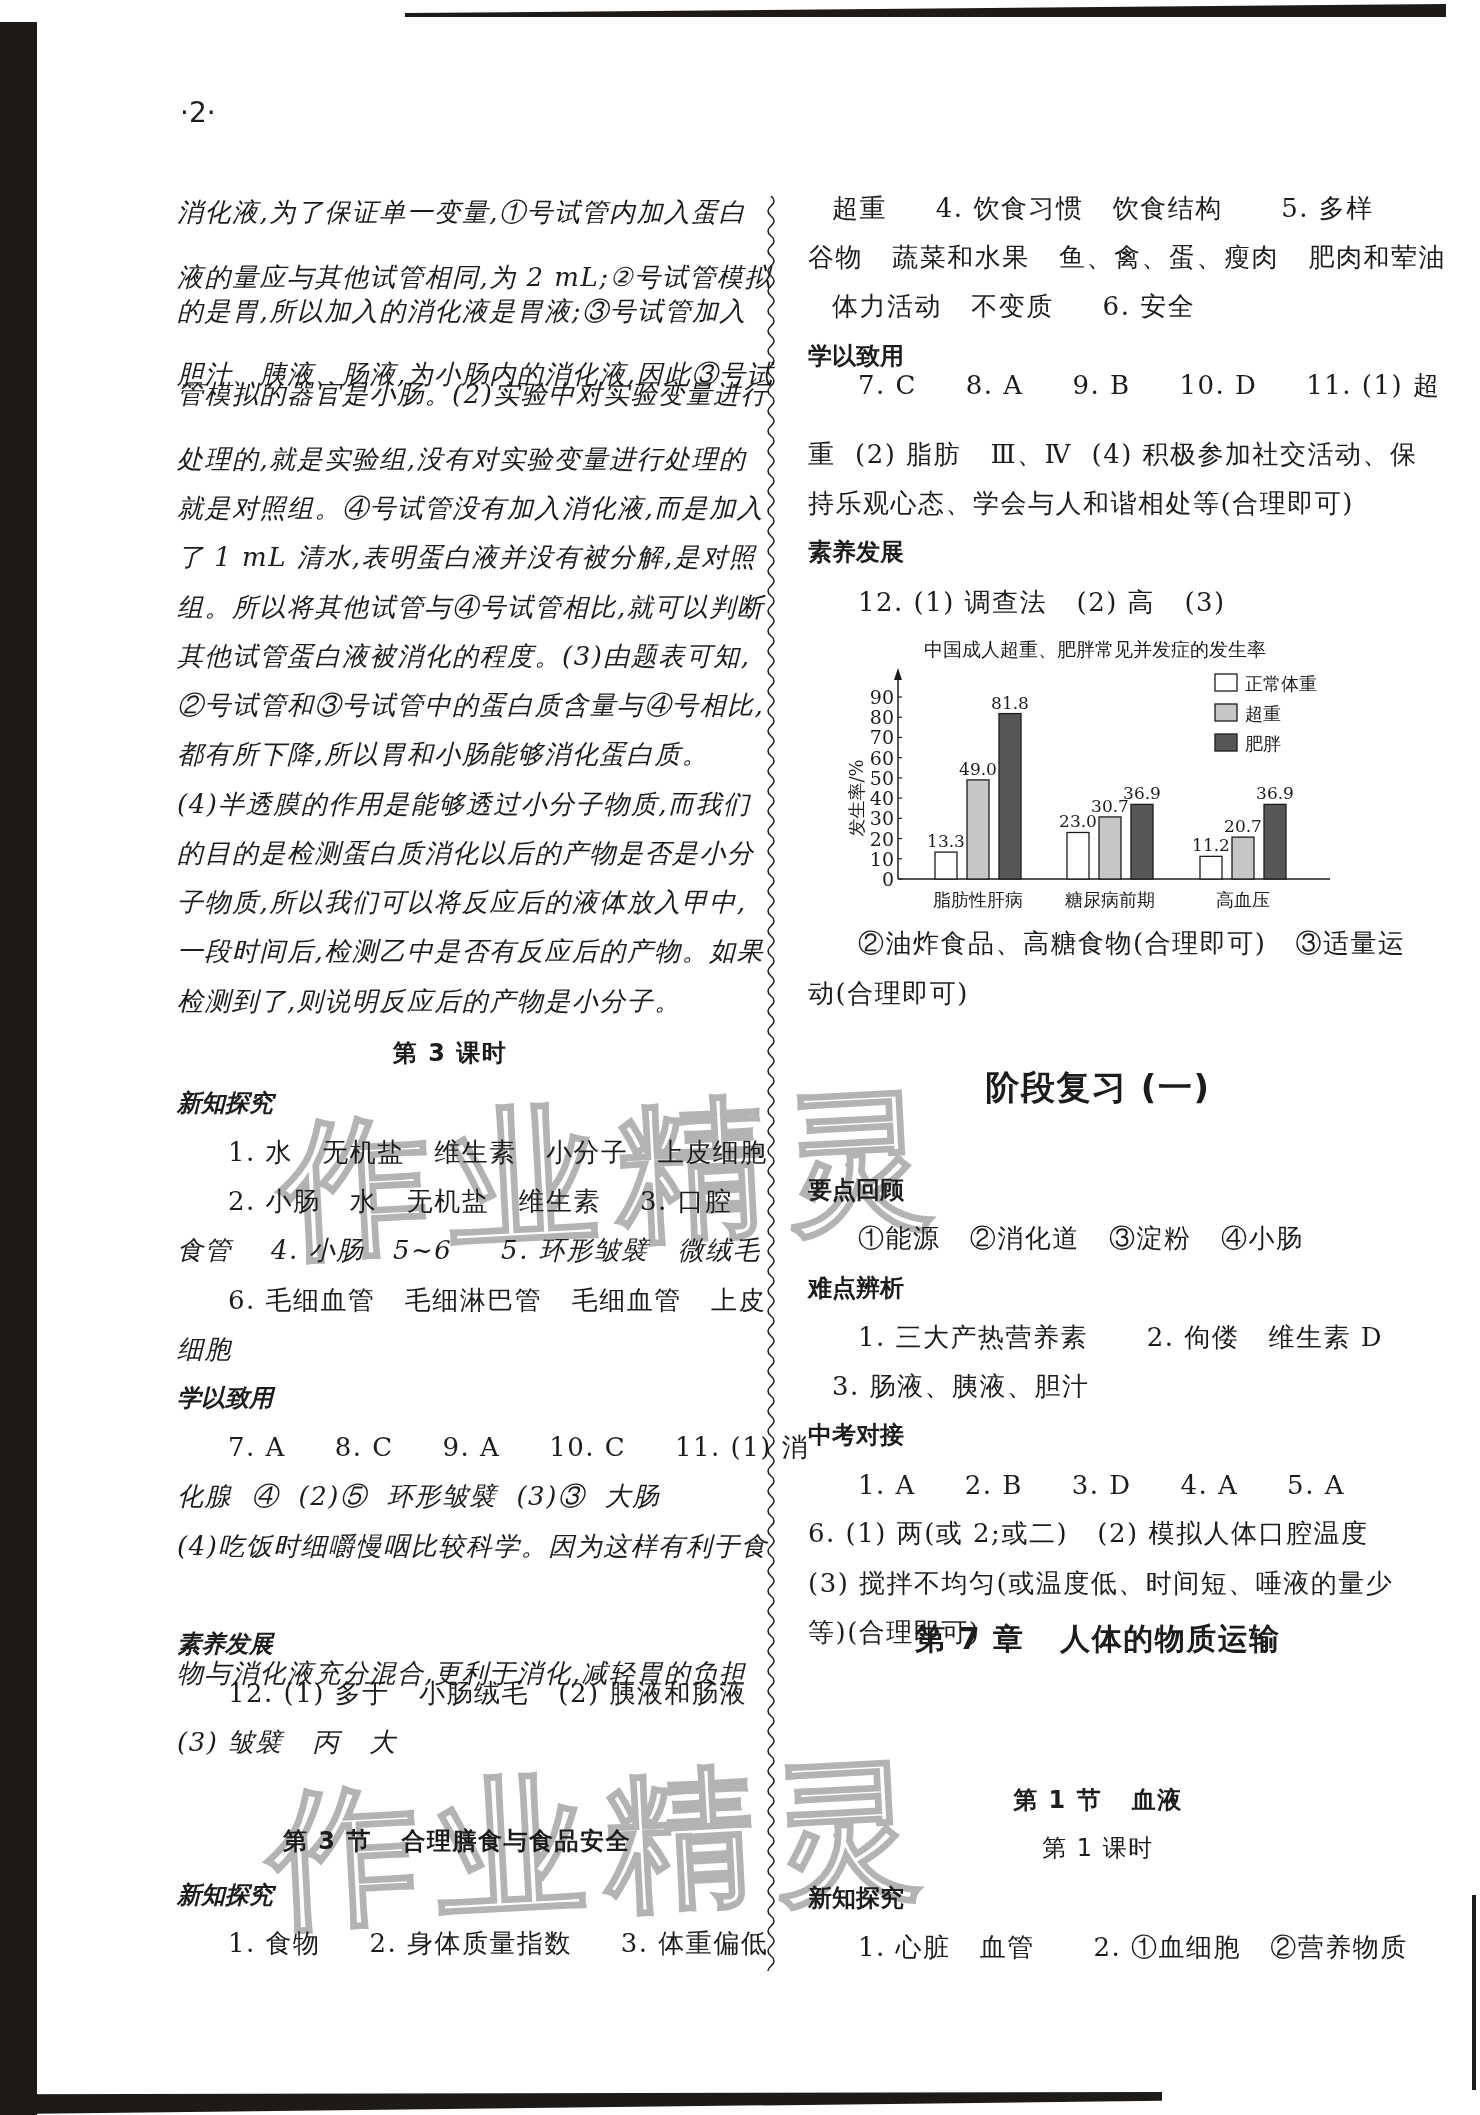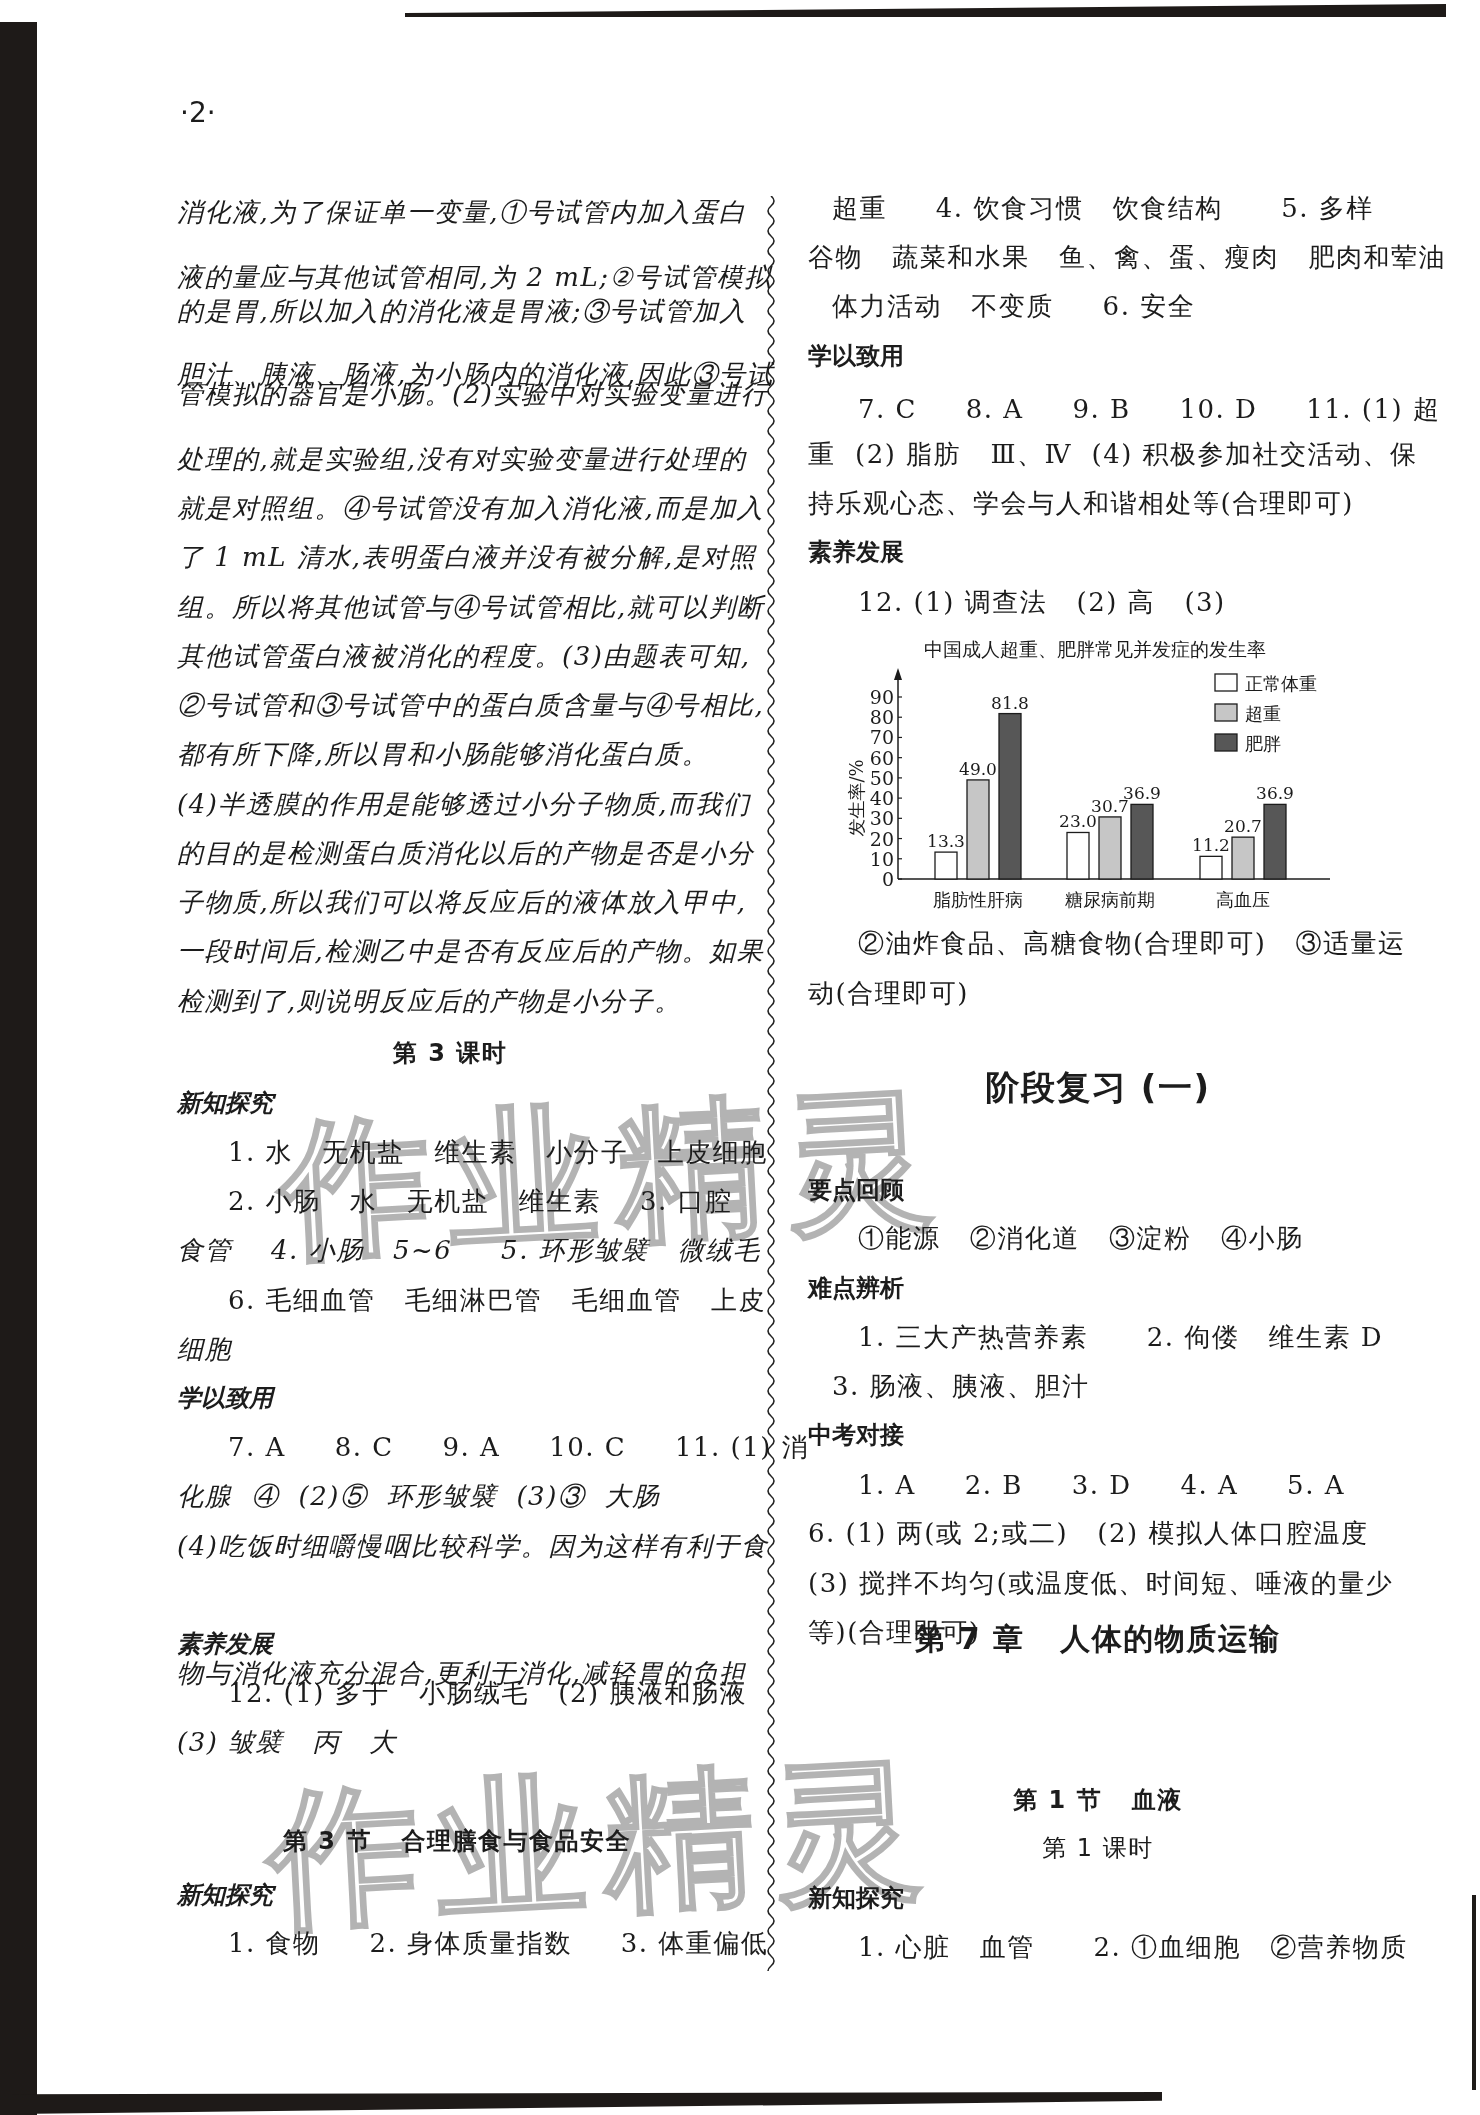--- a/index.html
+++ b/index.html
@@ -85,21 +85,21 @@
   <div class="ln sub ctr" style="left:177px;width:560px;top:1824px">第 3 节   合理膳食与食品安全</div>
   <div class="ln L h" style="top:1878px">新知探究</div>
   <div class="ln Li" style="top:1926px">1. 食物     2. 身体质量指数     3. 体重偏低</div>
 </div>
 
 <div>
   <div class="ln Ri" style="top:191px">超重     4. 饮食习惯   饮食结构      5. 多样</div>
   <div class="ln R" style="top:240px">谷物   蔬菜和水果   鱼、禽、蛋、瘦肉   肥肉和荤油</div>
   <div class="ln Ri" style="top:289px">体力活动   不变质     6. 安全</div>
   <div class="ln R h" style="top:339px">学以致用</div>
-  <div class="ln Rii" style="top:392px">7. C     8. A     9. B     10. D     11. (1) 超</div>
+  <div class="ln Rii" style="top:368px">7. C     8. A     9. B     10. D     11. (1) 超</div>
   <div class="ln R" style="top:437px">重  (2) 脂肪   Ⅲ、Ⅳ  (4) 积极参加社交活动、保</div>
   <div class="ln R" style="top:486px">持乐观心态、学会与人和谐相处等(合理即可)</div>
   <div class="ln R h" style="top:535px">素养发展</div>
   <div class="ln Rii" style="top:585px">12. (1) 调查法   (2) 高   (3)</div>
 
   <div class="chart">
     <svg id="chart-svg" width="520" height="285" viewBox="0 0 520 285">
         <text x="260" y="26" text-anchor="middle" font-size="19" fill="#1c1c1c">中国成人超重、肥胖常见并发症的发生率</text>
         <line x1="63" y1="249" x2="63" y2="42" stroke="#1c1c1c" stroke-width="1.5"></line>
         <path d="M59 50 L63 38 L67 50 Z" fill="#1c1c1c"></path>

